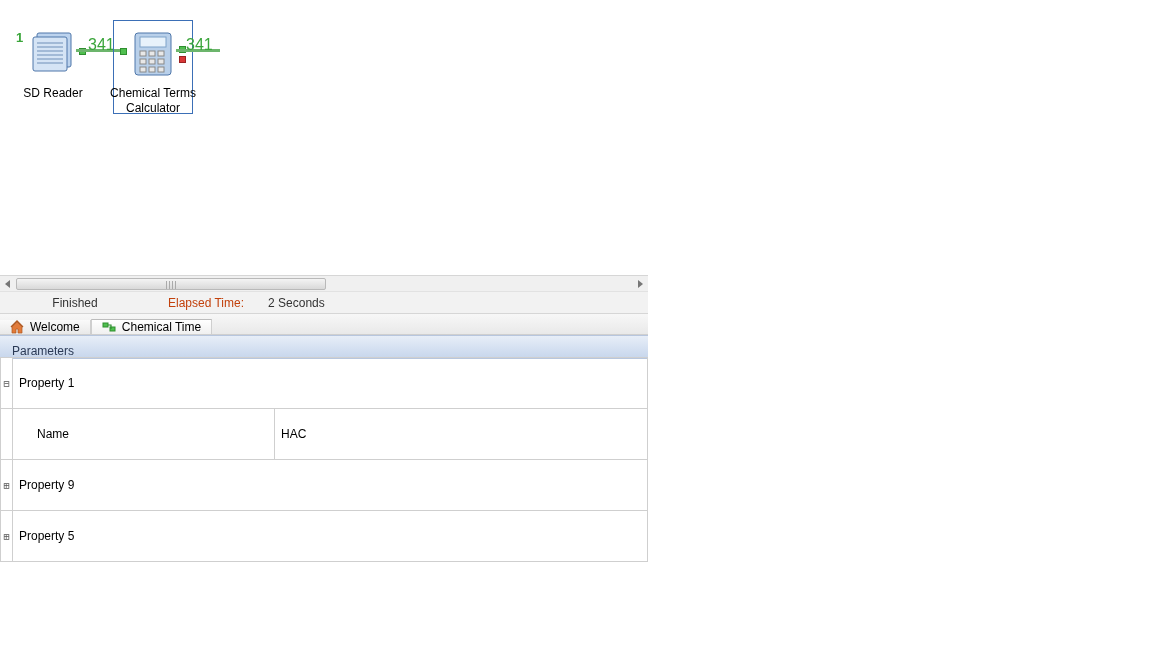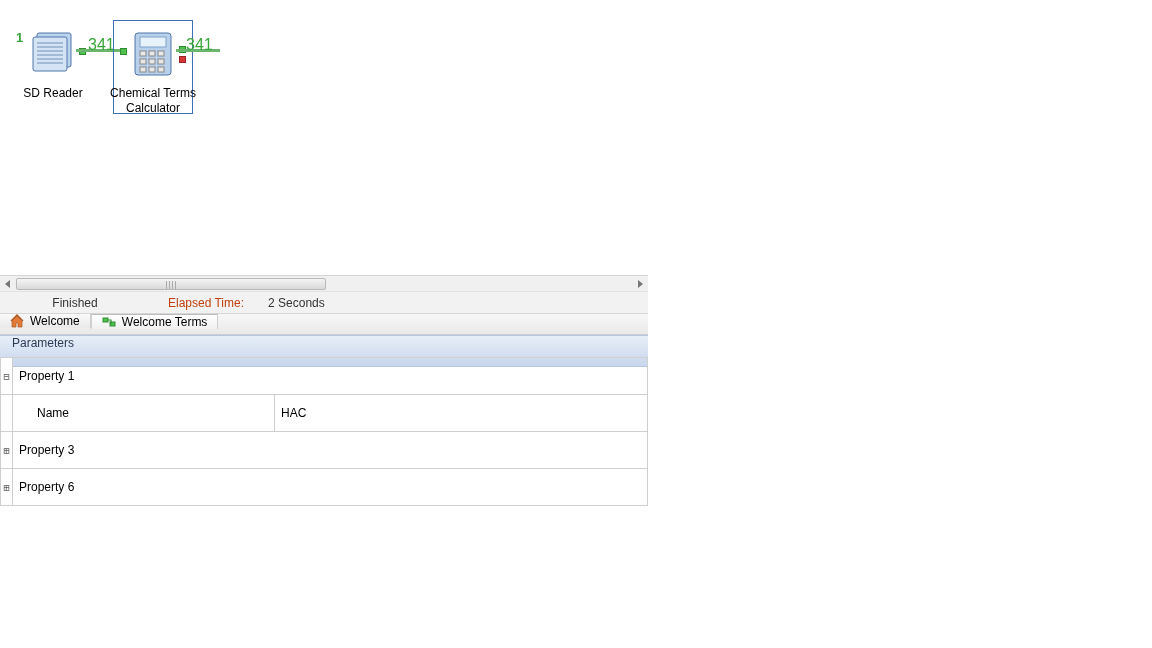--- a/index.html
+++ b/index.html
@@ -120,21 +120,21 @@
     .tabbar {
       position: absolute;
       left: 0;
       top: 313px;
       width: 648px;
       height: 22px;
       background: linear-gradient(#f7f7f7, #e9e9e9);
       border-top: 1px solid #d6d6d6;
       border-bottom: 1px solid #cfcfcf;
       display: flex;
-      align-items: flex-start;
+      align-items: flex-end;
     }
     .tab {
       display: flex;
       align-items: center;
       gap: 6px;
       padding: 0 10px;
       border-right: 1px solid #cfcfcf;
       background: linear-gradient(#fafafa, #e9e9e9);
       user-select: none;
     }
@@ -143,44 +143,44 @@
       border-top: 1px solid #bcbcbc;
       border-left: 1px solid #cfcfcf;
       border-right: 1px solid #cfcfcf;
     }
     .tab .tab-icon { width: 14px; height: 14px; display: flex; align-items: center; }
     .panel-header {
       position: absolute;
       left: 0;
       top: 335px;
       width: 648px;
-      height: 32px;
+      height: 24px;
       background: linear-gradient(#e7eef8, #c7d6ec);
       border-top: 1px solid #b7c6de;
       border-bottom: 1px solid #b7c6de;
       color: #2b3a55;
       font-size: 12px;
       display: flex;
-      align-items: flex-start;
+      align-items: flex-end;
       padding-left: 12px;
     }
     .params {
       position: absolute;
       left: 0;
       top: 357px;
       width: 648px;
     }
     .params table {
       width: 100%;
       border-collapse: collapse;
       font-size: 12px;
     }
     .params td {
       border: 1px solid #cfcfcf;
-      padding: 11px 6px;
+      padding: 18px 6px;
       height: 18px;
       vertical-align: middle;
     }
     .params .expander-cell {
       width: 12px;
       text-align: center;
       padding: 0;
       border-right: none;
       color: #555;
       font-family: monospace;
@@ -284,21 +284,21 @@
     <span>Welcome</span>
   </div>
   <div class="tab active">
     <span class="tab-icon">
       <svg width="14" height="14" viewBox="0 0 14 14">
         <rect x="1" y="3" width="5" height="4" fill="#4fbf4f" stroke="#2f8f2f"></rect>
         <rect x="8" y="7" width="5" height="4" fill="#4fbf4f" stroke="#2f8f2f"></rect>
         <path d="M6 5 L9 5 L9 9" fill="none" stroke="#2f8f2f" stroke-width="1.2"></path>
       </svg>
     </span>
-    <span>Welcome Terms</span>
+    <span>Chemical Time</span>
   </div>
 </div>
 
 <div class="panel-header">
   <span>Parameters</span>
 </div>
 
 <div class="params">
   <table>
     <tbody>
@@ -306,21 +306,21 @@
       <td class="expander-cell">⊟</td>
       <td class="keycell" colspan="2">Property 1</td>
     </tr>
     <tr>
       <td class="expander-cell"></td>
       <td class="keycell indent">Name</td>
       <td>HAC</td>
     </tr>
     <tr class="group-row">
       <td class="expander-cell">⊞</td>
-      <td class="keycell" colspan="2">Property 3</td>
+      <td class="keycell" colspan="2">Property 9</td>
     </tr>
     <tr class="group-row">
       <td class="expander-cell">⊞</td>
-      <td class="keycell" colspan="2">Property 6</td>
+      <td class="keycell" colspan="2">Property 5</td>
     </tr>
   </tbody>
     </table>
 </div>
 
 </body></html>

